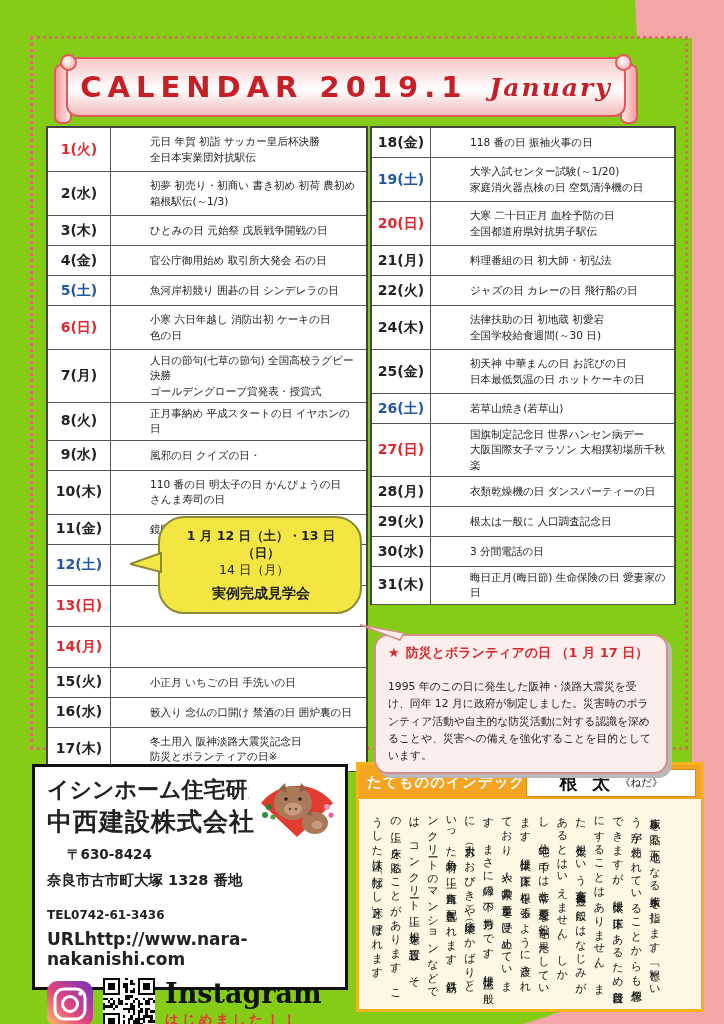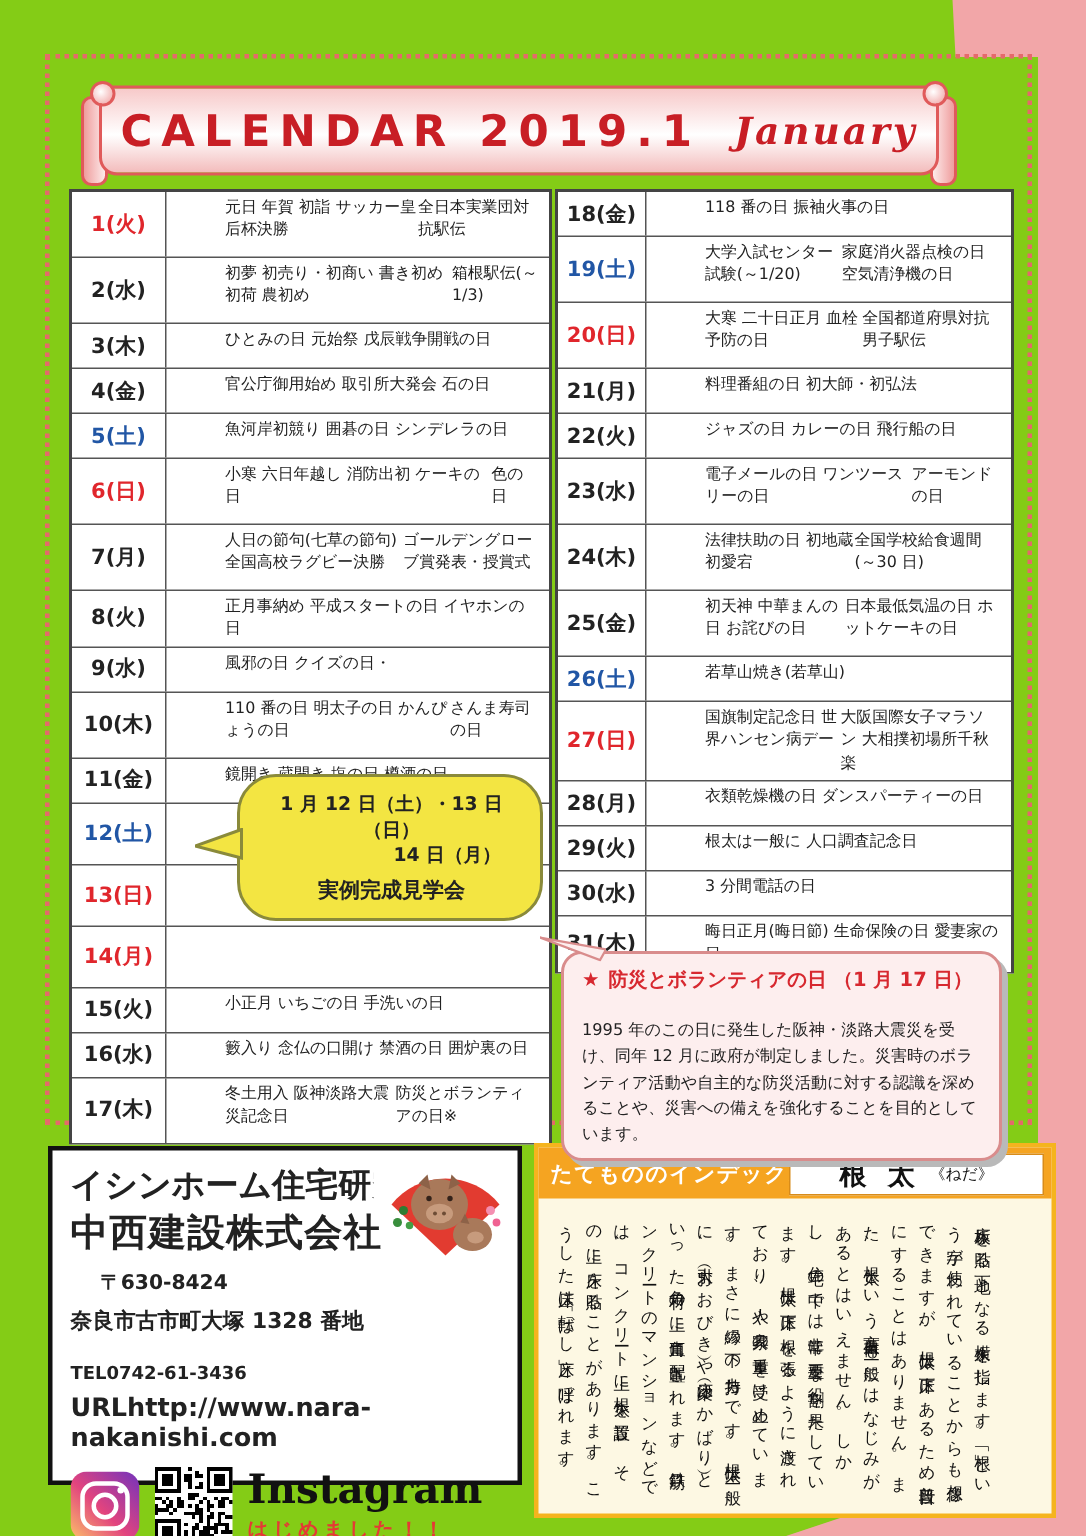--- a/index.html
+++ b/index.html
@@ -41,28 +41,28 @@
     border:2px solid #444; border-bottom:none;}
   .cal-left{left:46px; width:318px;}
   .cal-right{left:370px; width:302px;}
   .cal-row{display:flex; border-bottom:1px solid #555;gap:32px;}
   .cal-row.one{min-height:29px;} .cal-row.two{min-height:43px;} .cal-row.tall{min-height:40px;}
   .cal-day{flex:0 0 62px; border-right:1px solid #555; display:flex;
     align-items:center; justify-content:center; font-size:14px; font-weight:bold;}
   .cal-right .cal-day{flex:0 0 58px;}
   .cal-day.red{color:#e0262c;} .cal-day.blue{color:#2156a5;} .cal-day.black{color:#222;}
   .cal-content{flex:1; padding:3px 7px; font-size:10.6px; line-height:1.45;
-    display:flex; flex-direction:row; }
+    display:flex; flex-direction:column; justify-content:center;}
   
   .bubble{position:absolute; left:158px; top:516px; width:204px; height:98px; z-index:4;
     background:#f3e542; border:2px solid #8a8a3a; border-radius:26px;
     padding:10px 12px 6px 14px; box-sizing:border-box;}
   .bubble-tail{position:absolute; left:-30px; top:34px;}
   .bubble-l1{font-size:12.5px; font-weight:bold; text-align:center;}
-  .bubble-l2{font-size:12.5px; font-weight:bold; text-align:right; padding-right:14px;}
+  .bubble-l2{font-size:12.5px; font-weight:normal; text-align:center; padding-right:14px;}
   .bubble-l3{font-size:14px; font-weight:bold; text-align:center; margin-top:6px;}
   
   .notice{position:absolute; left:374px; top:634px; width:294px; z-index:4;
     background:#fdeeee; border:2px solid #d98c8c; border-radius:14px;
     padding:8px 10px 8px 12px; box-sizing:border-box; box-shadow:4px 4px 0 #b9b9b9;}
   .notice-tail{position:absolute; left:-16px; top:-13px;}
   .notice-title{font-size:13px; font-weight:bold; color:#d7282f; margin-bottom:16px;}
   .notice-title .star{margin-right:6px;}
   .notice-body{font-size:10.8px; line-height:1.6; color:#222;}
   
@@ -241,27 +241,20 @@
       <div class="cal-row one">
         <div class="cal-day black">21(月)</div>
         <div class="cal-content">
           <div>料理番組の日 初大師・初弘法</div>
         </div>
       </div>
       <div class="cal-row one">
         <div class="cal-day black">22(火)</div>
         <div class="cal-content">
           <div>ジャズの日 カレーの日 飛行船の日</div>
-        </div>
-      </div>
-      <div class="cal-row two">
-        <div class="cal-day black">23(水)</div>
-        <div class="cal-content">
-          <div>電子メールの日 ワンツースリーの日</div>
-          <div>アーモンドの日</div>
         </div>
       </div>
       <div class="cal-row two">
         <div class="cal-day black">24(木)</div>
         <div class="cal-content">
           <div>法律扶助の日 初地蔵 初愛宕</div>
           <div>全国学校給食週間(～30 日)</div>
         </div>
       </div>
       <div class="cal-row two">

